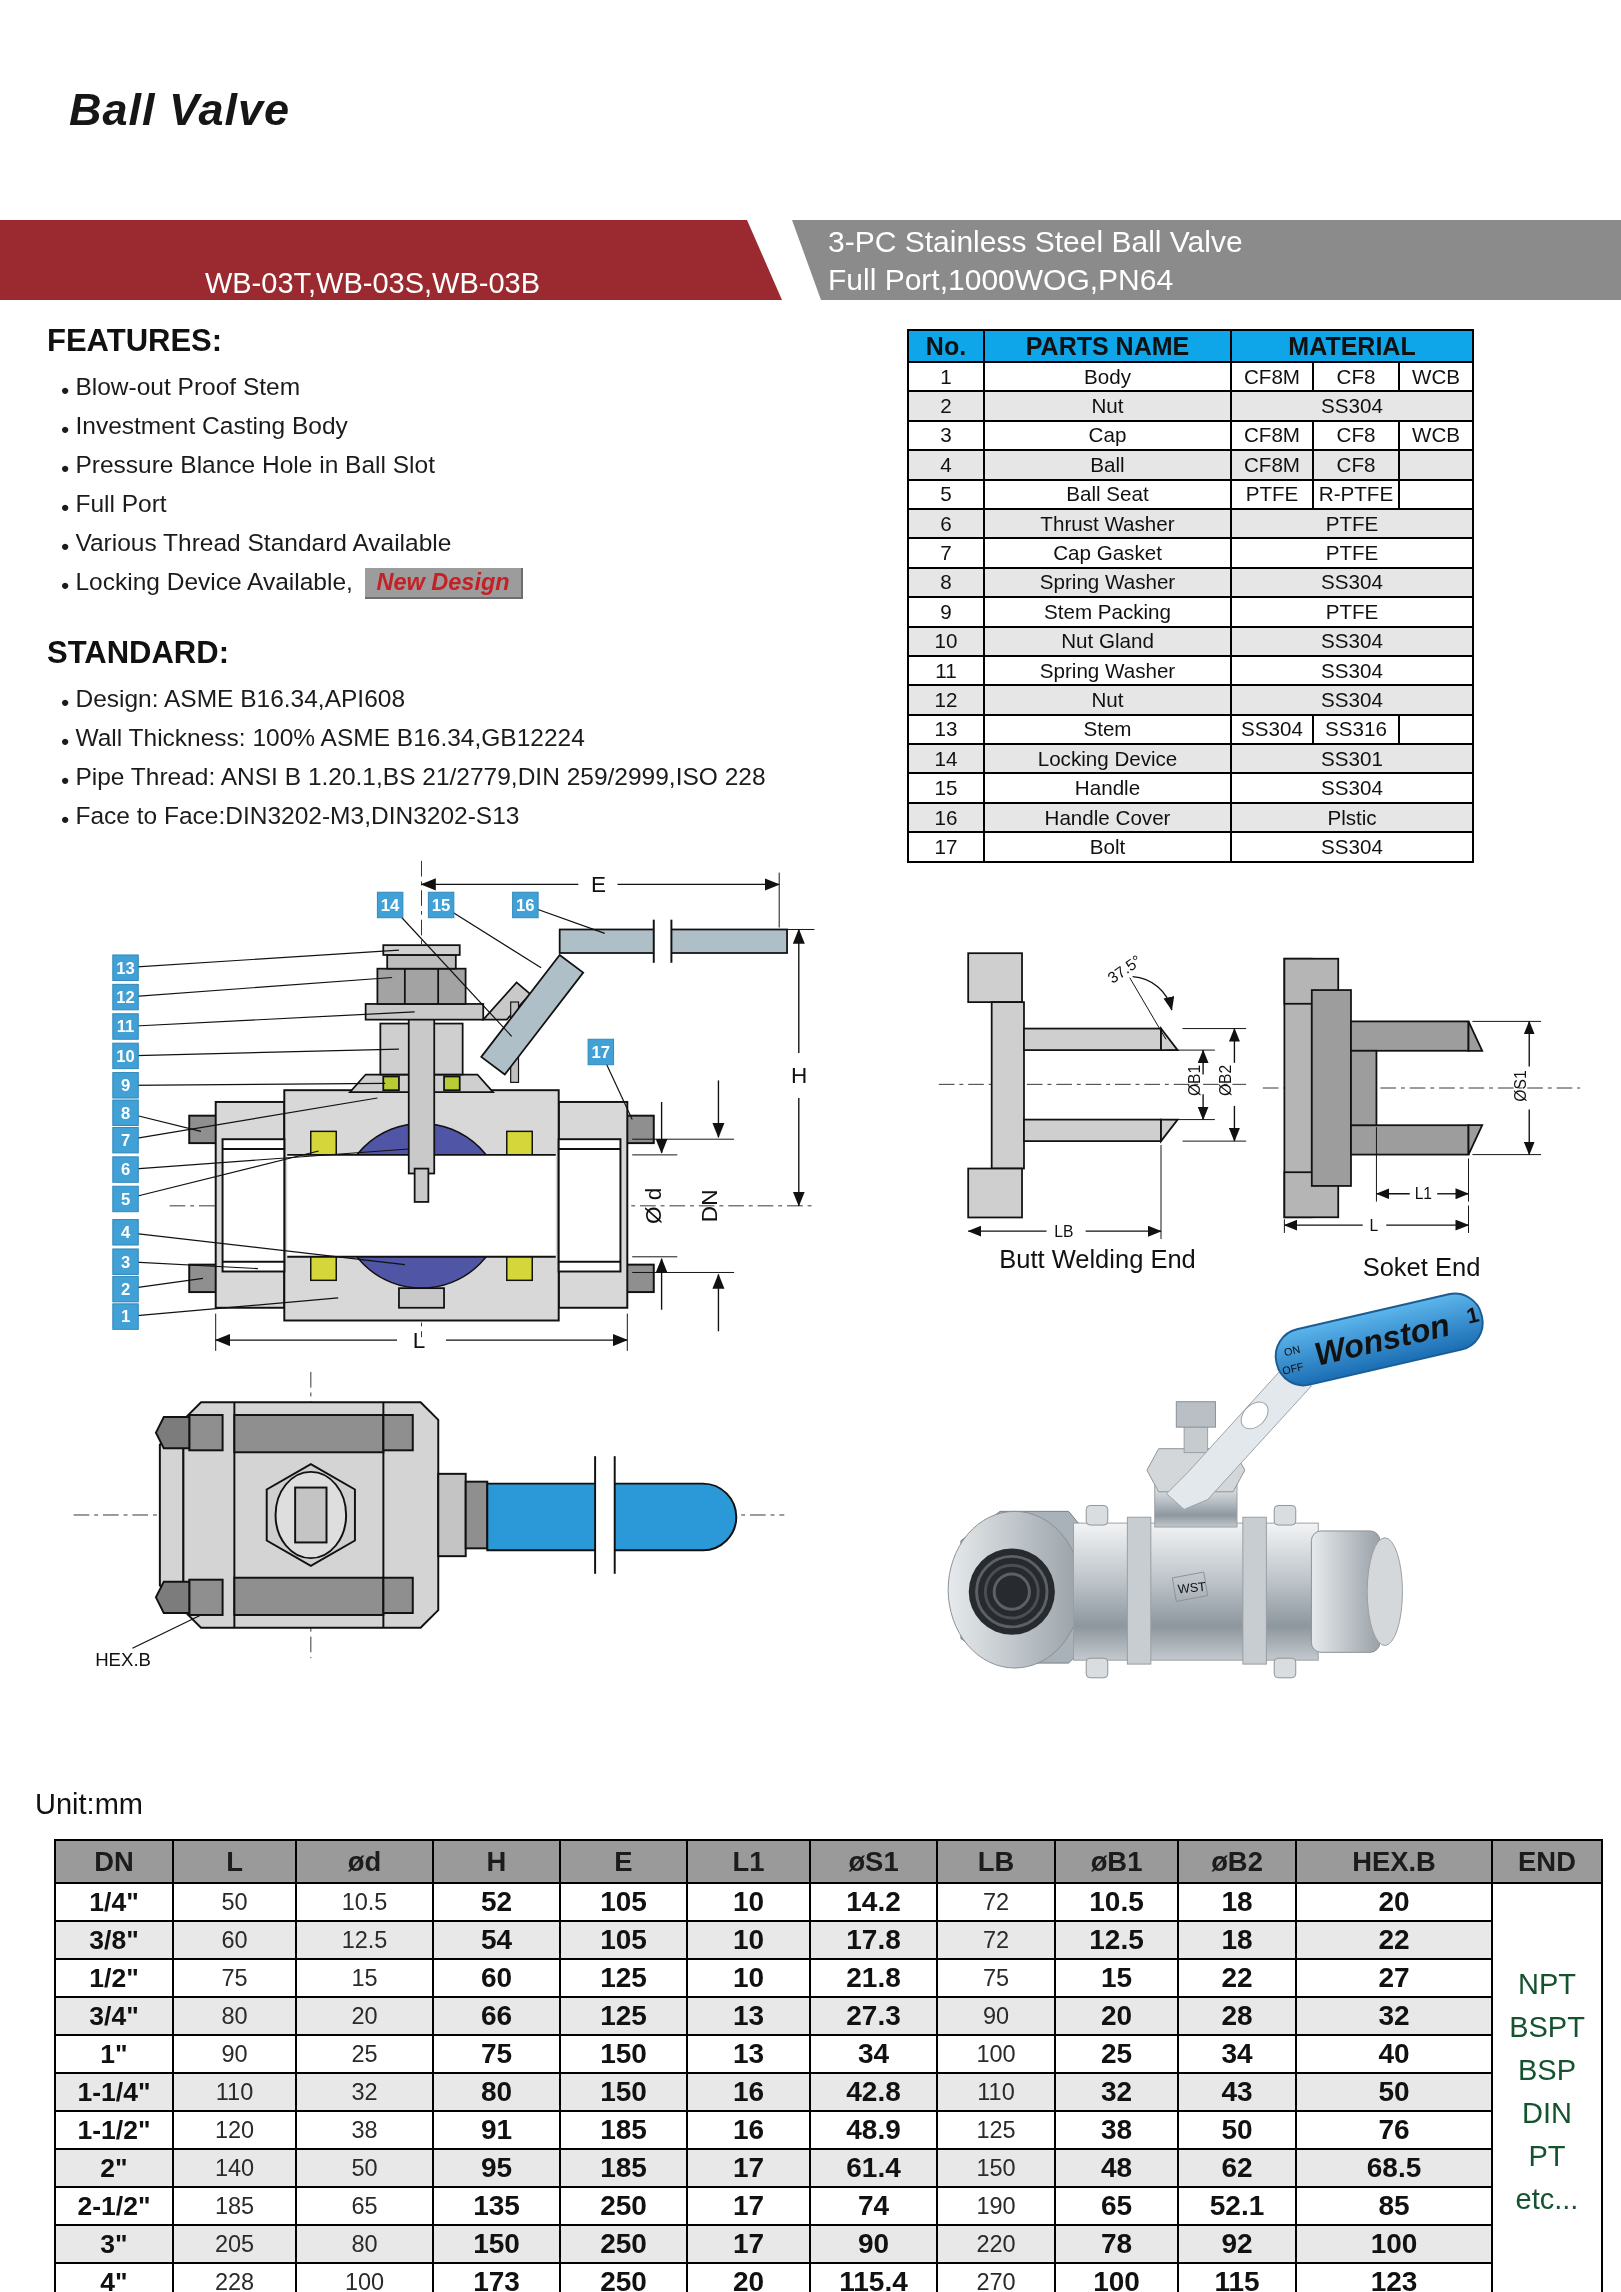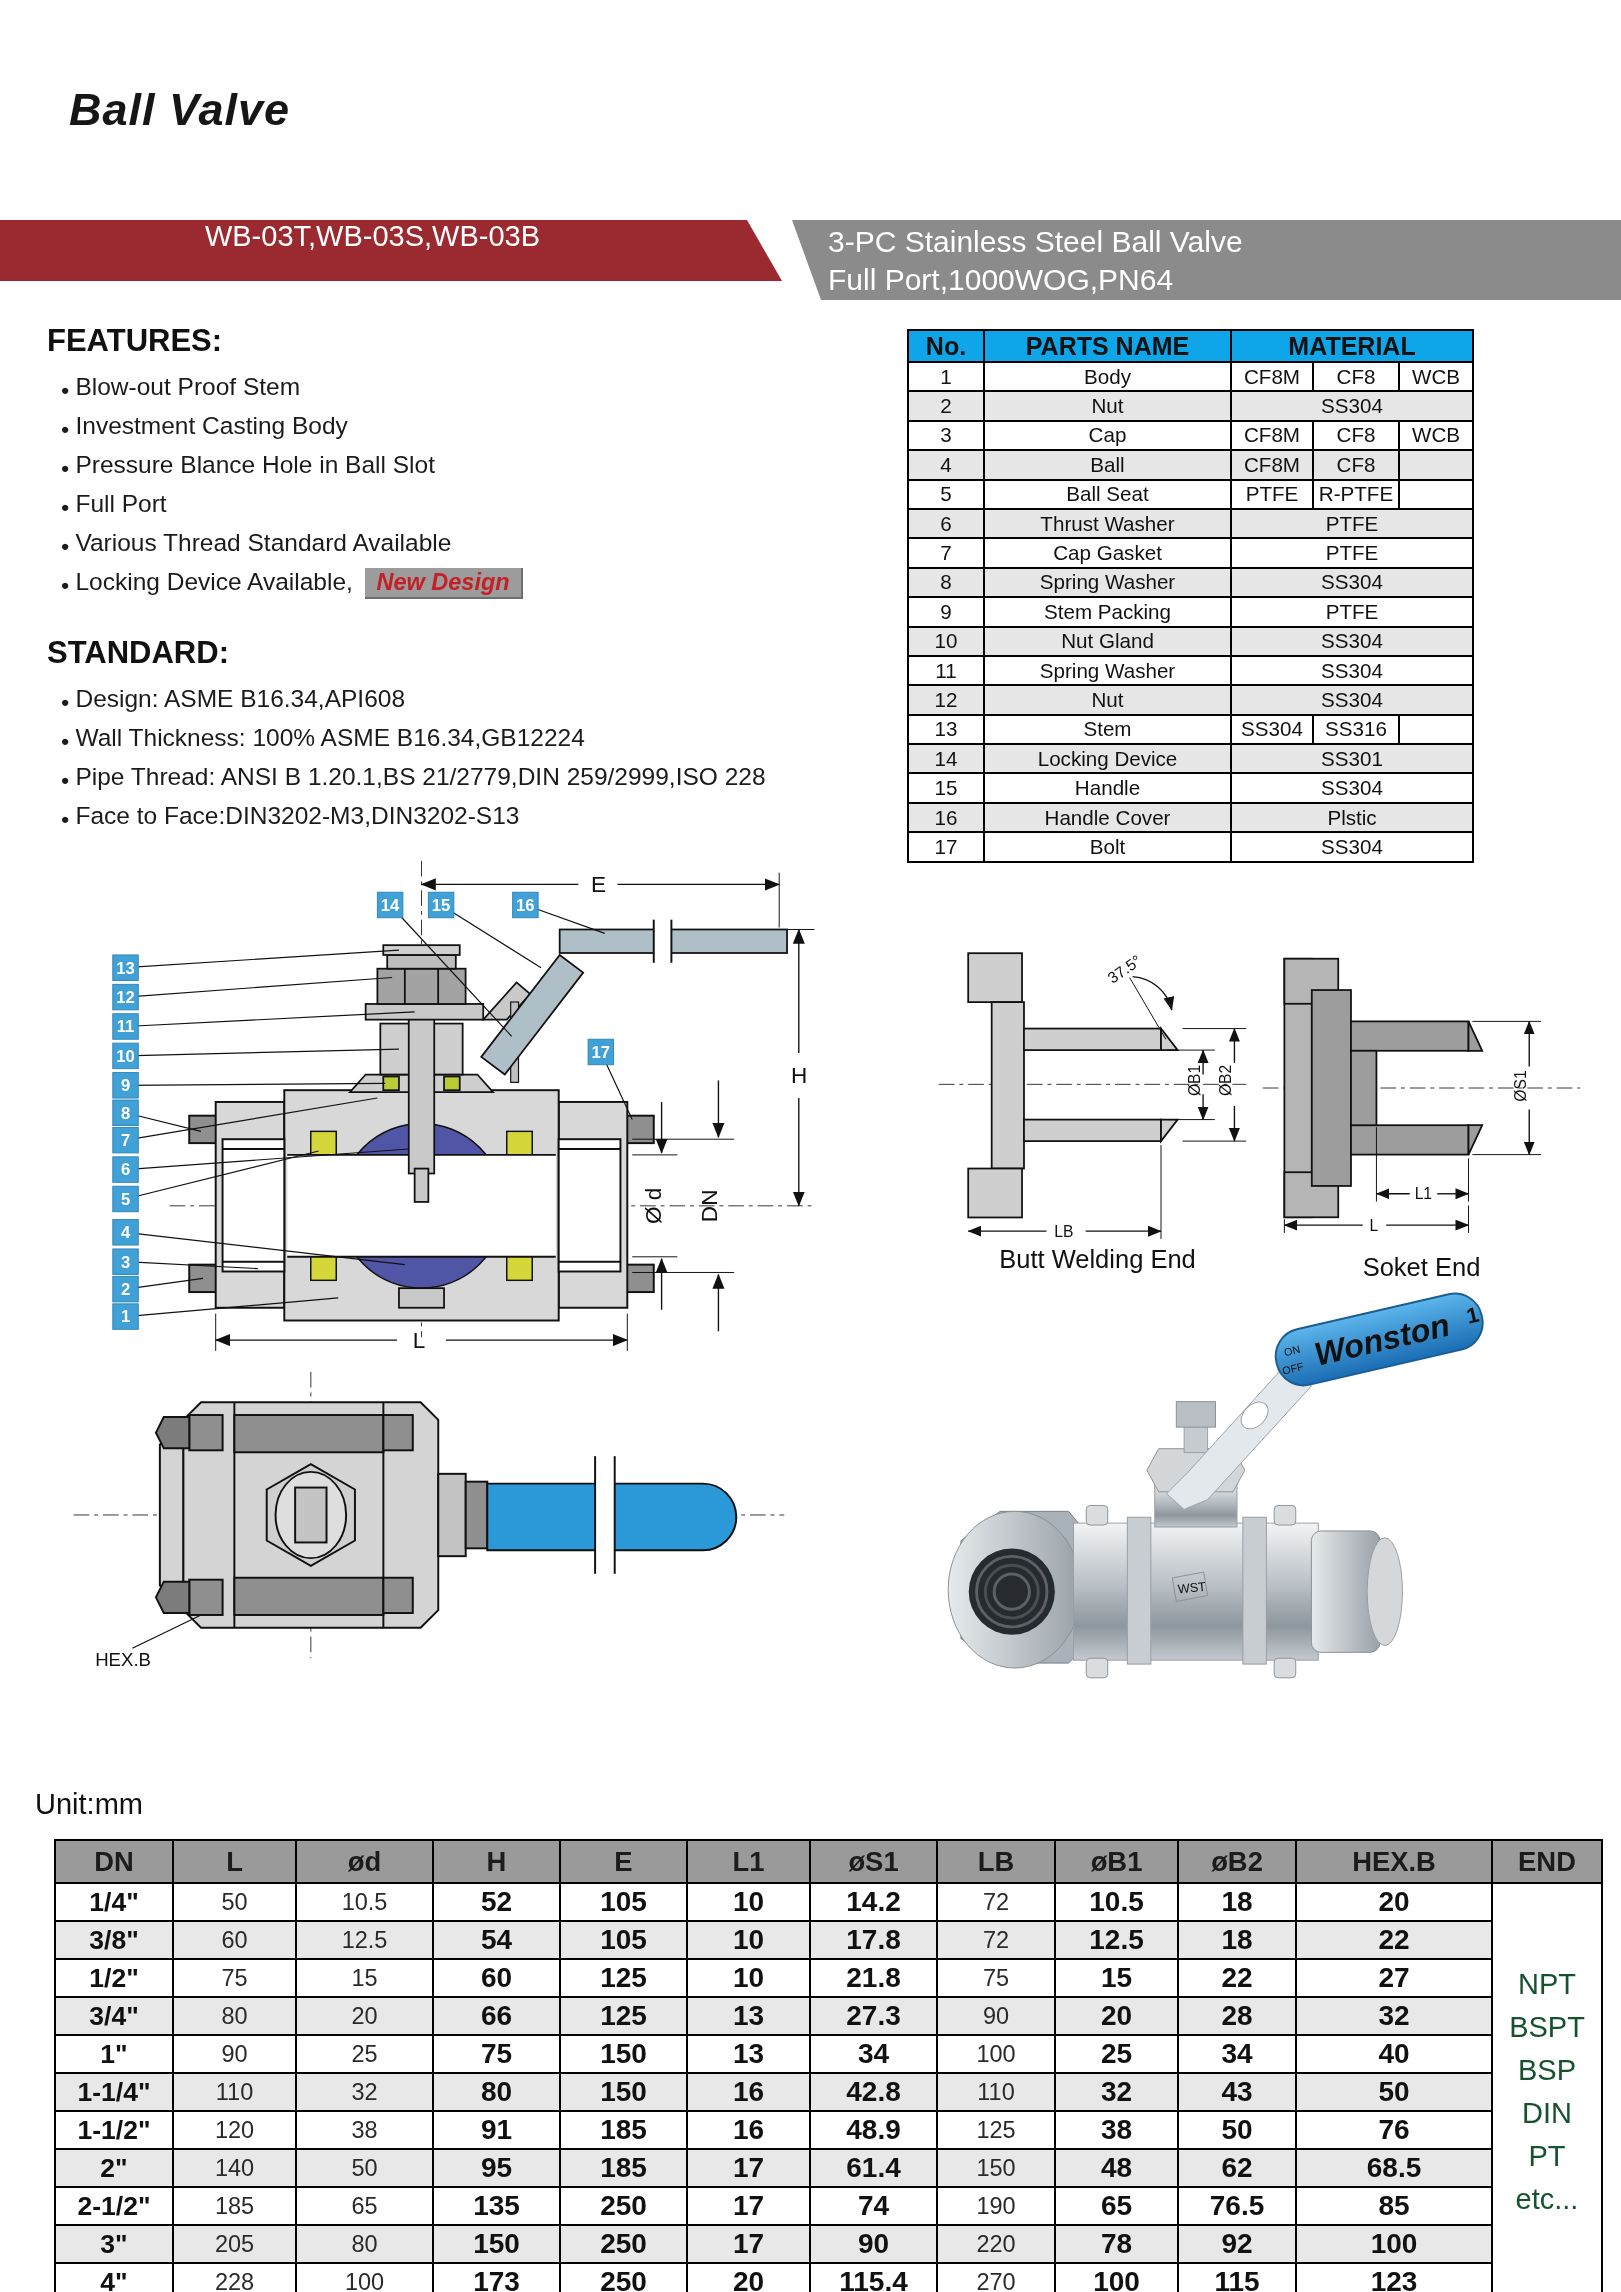--- a/index.html
+++ b/index.html
@@ -3,22 +3,22 @@
 <meta charset="utf-8">
 <style>
   html,body{margin:0;padding:0;background:#fff;}
   #page{position:relative;width:1621px;height:2293px;background:#ffffff;
         font-family:"Liberation Sans",sans-serif;color:#111;overflow:hidden;}
 
   
   .page-title{position:absolute;left:69px;top:84px;font-size:45px;font-weight:bold;
               font-style:italic;letter-spacing:1px;color:#161616;margin:0;}
 
-  .banner-red{position:absolute;left:0;top:220px;width:794px;height:61px;background:#9b2a30;
-              clip-path:polygon(0 0,747px 0,782px 100%,0 100%);display:flex;align-items:flex-start;}
+  .banner-red{position:absolute;left:0;top:220px;width:794px;height:80px;background:#9b2a30;
+              clip-path:polygon(0 0,747px 0,782px 100%,0 100%);display:flex;align-items:flex-end;}
   .banner-red span{width:745px;text-align:center;color:#fff;font-size:29px;}
   .banner-gray{position:absolute;left:0;top:220px;width:1621px;height:80px;background:#8b8b8b;
                clip-path:polygon(792px 0,100% 0,100% 100%,821px 100%);}
   .banner-gray-text{position:absolute;left:828px;top:223px;color:#fff;font-size:30px;line-height:38px;}
 
   
   .sec{position:absolute;left:47px;}
   .sec h2{margin:0 0 9.8px 0;font-size:31px;font-weight:bold;color:#111;}
   .bullet-row{display:flex;align-items:baseline;font-size:24.5px;line-height:36px;color:#1b1b1b;padding-left:13.7px;}
   .bullet{margin-right:5.9px;font-size:14.7px;}
@@ -686,21 +686,21 @@
         <tr>
           <td class="c-dn">2-1/2"</td>
           <td class="c-thin">185</td>
           <td class="c-thin">65</td>
           <td class="c-big">135</td>
           <td class="c-big">250</td>
           <td class="c-big">17</td>
           <td class="c-big">74</td>
           <td class="c-thin">190</td>
           <td class="c-big">65</td>
-          <td class="c-big">76.5</td>
+          <td class="c-big">52.1</td>
           <td class="c-big">85</td>
         </tr>
         <tr class="alt">
           <td class="c-dn">3"</td>
           <td class="c-thin">205</td>
           <td class="c-thin">80</td>
           <td class="c-big">150</td>
           <td class="c-big">250</td>
           <td class="c-big">17</td>
           <td class="c-big">90</td>

